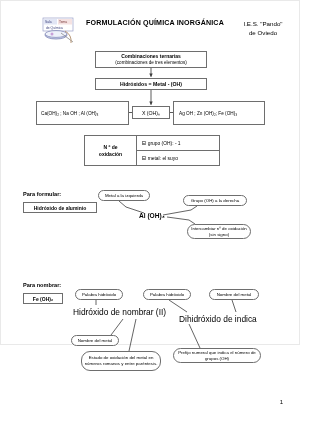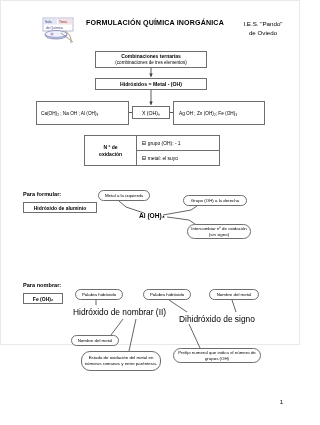--- a/index.html
+++ b/index.html
@@ -305,21 +305,21 @@
   <div id="box-fe" class="abs box">Fe (OH)₂</div>
 
   <div id="co-palabra-1" class="abs callout">Palabra hidróxido</div>
 
   <div id="co-palabra-2" class="abs callout">Palabra hidróxido</div>
 
   <div id="co-nombre-met" class="abs callout">Nombre del metal</div>
 
   <div id="name-hierro2" class="abs">Hidróxido de nombrar (II)</div>
 
-  <div id="name-dihidroxido" class="abs">Dihidróxido de signo</div>
+  <div id="name-dihidroxido" class="abs">Dihidróxido de indica</div>
 
   <div id="co-nombre-met2" class="abs callout">Nombre del metal</div>
 
   <div id="co-estado" class="abs callout">Estado de oxidación del metal en números romanos y entre paréntesis.</div>
 
   <div id="co-prefijo" class="abs callout">Prefijo numeral que indica el número de grupos (OH)</div>
 
   <div id="pagenum" class="abs">1</div>
 
 </div>

